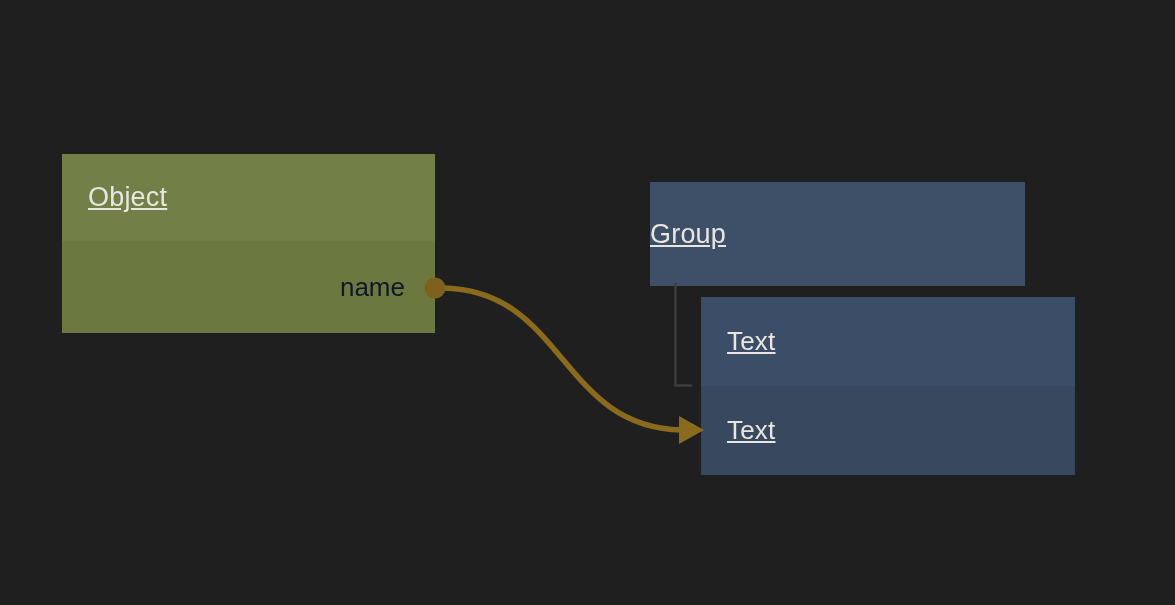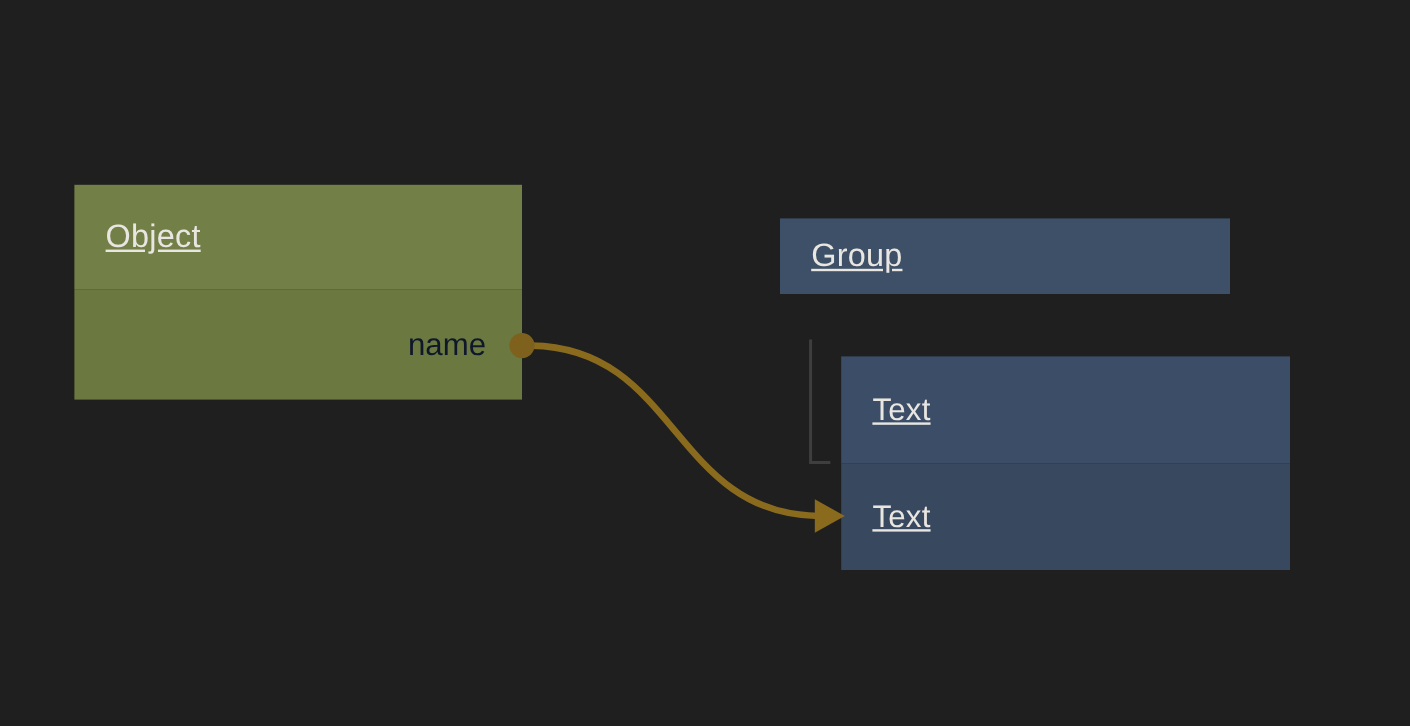--- a/index.html
+++ b/index.html
@@ -22,22 +22,22 @@
   }
   .object-body{
     height:92px;background:#6b7940;
     display:flex;align-items:center;justify-content:flex-end;
     padding-right:30px;
   }
   .port-label{color:#0f172a;font-size:26px;}
 
   
   .group-node{
-    left:650px;top:182px;width:375px;height:63px;background:#3d5067;
-    display:flex;align-items:center;padding-left:26px;box-sizing:border-box;
+    left:650px;top:182px;width:375px;height:104px;background:#3d5067;
+    display:flex;align-items:center;box-sizing:border-box;
   }
 
   
   .textgroup-node{left:701px;top:297px;width:374px;height:182px;}
   .text-row{display:flex;align-items:center;padding-left:26px;box-sizing:border-box;}
   .text-row-0{height:89px;background:#3c4e67;}
   .text-row-1{height:89px;background:#37485f;}
   .text-row .node-label{font-size:26px;}
 
   

